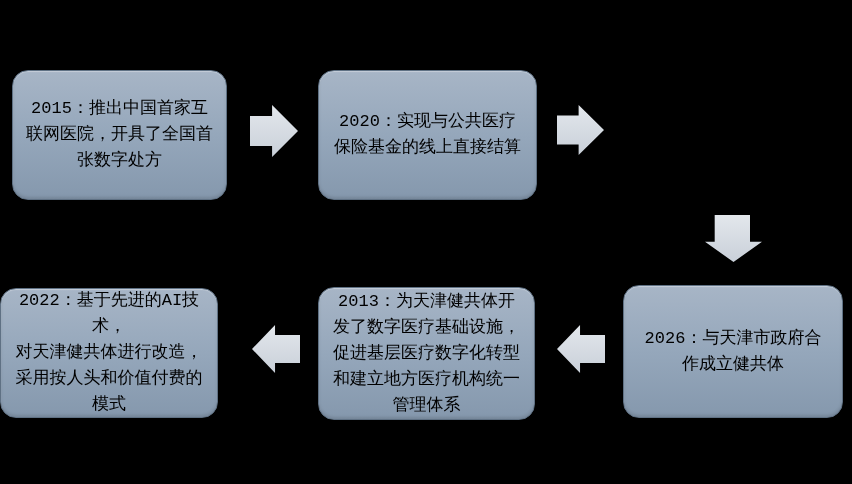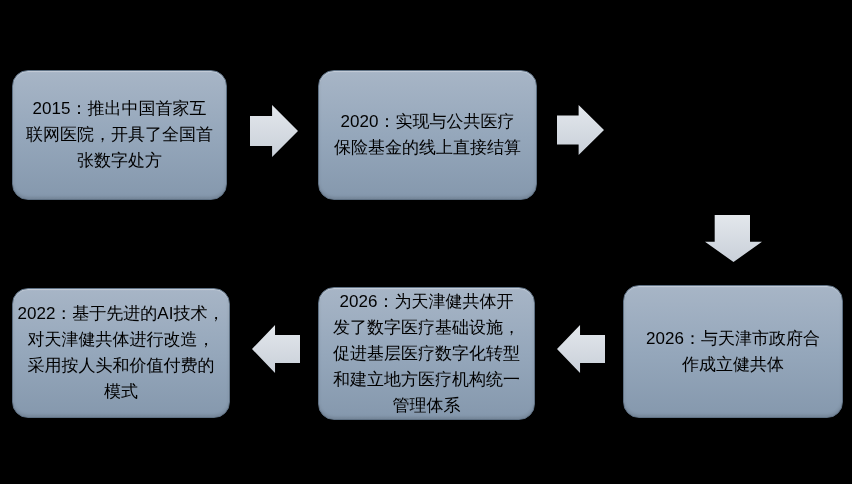--- a/index.html
+++ b/index.html
@@ -6,21 +6,21 @@
     margin: 0;
     padding: 0;
     background: #000;
   }
   .canvas {
     position: relative;
     width: 852px;
     height: 484px;
     background: var(--bg, #000000);
     overflow: hidden;
-    font-family: Liberation Sans, sans-serif;
+    font-family: Liberation Mono, monospace;
   }
   .node {
     position: absolute;
     box-sizing: border-box;
     border-radius: 16px;
     background: linear-gradient(180deg,
       var(--node-top, #a7b5c6) 0%,
       var(--node-mid, #95a7bb) 50%,
       var(--node-bottom, #8598ad) 100%);
     border: 1px solid var(--node-border, #5f7184);
@@ -32,21 +32,21 @@
     text-align: center;
     white-space: pre-line;
     color: var(--text, #000000);
     font-size: 17px;
     line-height: 26px;
     padding: 0 1px;
   }
   .n1 { left: 12px;  top: 70px;  width: 215px; height: 130px; }
   .n2 { left: 318px; top: 70px;  width: 219px; height: 130px; }
   .n3 { left: 623px; top: 70px;  width: 220px; height: 130px; }
-  .n4 { left: 12px;  top: 288px; width: 218px; height: 130px; }
+  .n4 { left: 0;  top: 288px; width: 218px; height: 130px; }
   .n5 { left: 318px; top: 287px; width: 217px; height: 133px; }
   .n6 { left: 623px; top: 285px; width: 220px; height: 133px; }
 
   .arrow {
     position: absolute;
     background: linear-gradient(180deg,
       var(--arrow-light, #e3e7ec) 0%,
       var(--arrow-dark, #c9d0d9) 100%);
   }
   .arrow-right {
@@ -81,21 +81,21 @@
   <div class="arrow arrow-right a-r2"></div>
 
 
   <div class="arrow arrow-down a-d"></div>
 
   <div class="node n6">2026：与天津市政府合
 作成立健共体</div>
 
   <div class="arrow arrow-left a-l1"></div>
 
-  <div class="node n5">2026：为天津健共体开
+  <div class="node n5">2013：为天津健共体开
 发了数字医疗基础设施，
 促进基层医疗数字化转型
 和建立地方医疗机构统一
 管理体系</div>
 
   <div class="arrow arrow-left a-l2"></div>
 
   <div class="node n4">2022：基于先进的AI技术，
 对天津健共体进行改造，
 采用按人头和价值付费的

